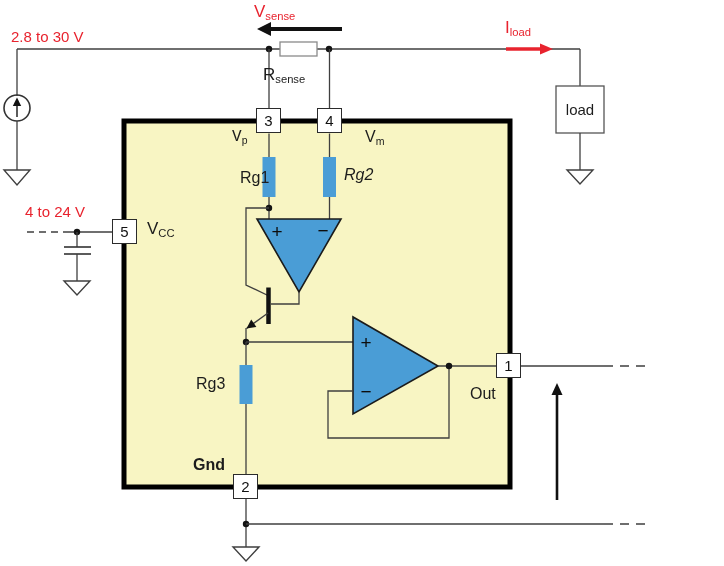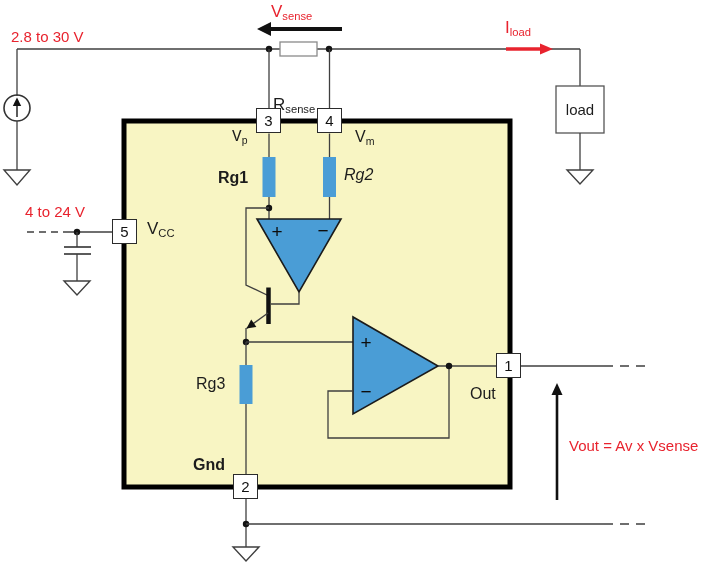--- a/index.html
+++ b/index.html
@@ -179,43 +179,42 @@
   </svg>
 
   <div class="pin" style="left:256px; top:108px;">3</div>
   <div class="pin" style="left:317px; top:108px;">4</div>
   <div class="pin" style="left:112px; top:219px;">5</div>
   <div class="pin" style="left:496px; top:353px;">1</div>
   <div class="pin" style="left:233px; top:474px;">2</div>
 
   <div class="lbl red-lbl small" style="left:11px; top:29px;">2.8 to 30 V</div>
 
-  <div class="lbl red-lbl big" style="left:271px; top:3px;text-align:right;"><span>V</span><span class="sub">sense</span></div>
-
-  <div class="lbl big" style="left:273px; top:66px;margin-top:30px;"><span>R</span><span class="sub">sense</span></div>
+  <div class="lbl red-lbl big" style="left:254px; top:3px;text-align:right;"><span>V</span><span class="sub">sense</span></div>
+
+  <div class="lbl big" style="left:263px; top:66px;"><span>R</span><span class="sub">sense</span></div>
 
   <div class="lbl red-lbl big" style="left:505px; top:19px;"><span>I</span><span class="sub">load</span></div>
 
   <div class="loadtext">load</div>
 
   <div class="lbl red-lbl small" style="left:25px; top:204px;">4 to 24 V</div>
 
   <div class="lbl big" style="left:147px; top:220px;"><span>V</span><span class="sub">CC</span></div>
 
   <div class="lbl" style="left:232px; top:129px;font-family:Liberation Mono, monospace;"><span>V</span><span class="sub">p</span></div>
 
-  <div class="lbl" style="left:355px; top:129px;"><span>V</span><span class="sub">m</span></div>
-
-  <div class="lbl" style="left:218px; top:170px;font-weight:bold;">Rg1</div>
+  <div class="lbl" style="left:365px; top:129px;"><span>V</span><span class="sub">m</span></div>
+
+  <div class="lbl" style="left:240px; top:170px;">Rg1</div>
   <div class="lbl" style="left:344px; top:167px;font-style:italic;">Rg2</div>
   <div class="lbl" style="left:196px; top:376px;">Rg3</div>
 
   <div class="lbl" style="left:193px; top:457px;font-weight:bold;">Gnd</div>
   <div class="lbl" style="left:470px; top:386px;">Out</div>
 
   <div class="opsign" style="left:277px; top:231px;">+</div>
   <div class="opsign" style="left:323px; top:230px;">−</div>
   <div class="opsign" style="left:366px; top:342px;">+</div>
   <div class="opsign" style="left:366px; top:391px;">−</div>
 
-  <div class="lbl red-lbl small" style="left:569px; top:438px;">Vout = Av x Vsense</div>
 
 </div>
 
 </body></html>

